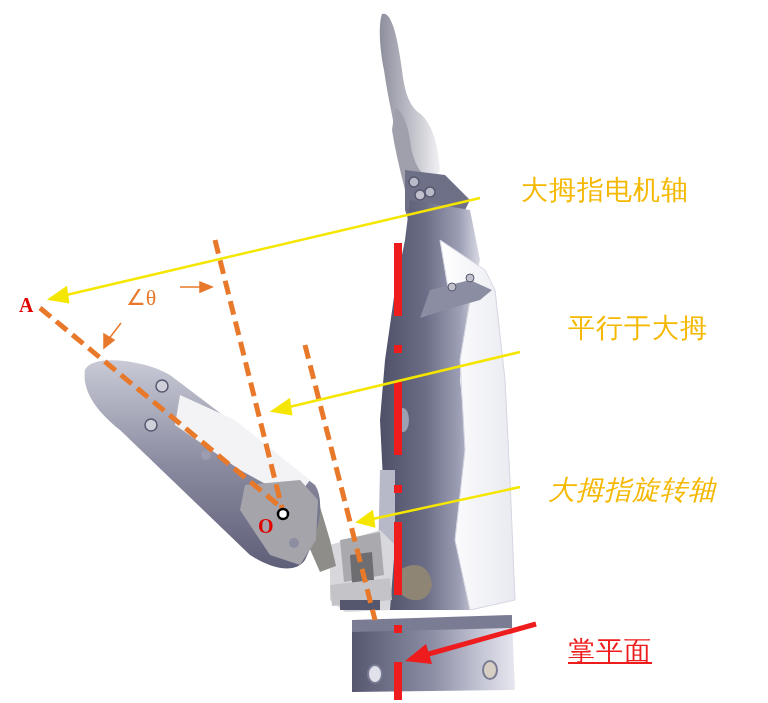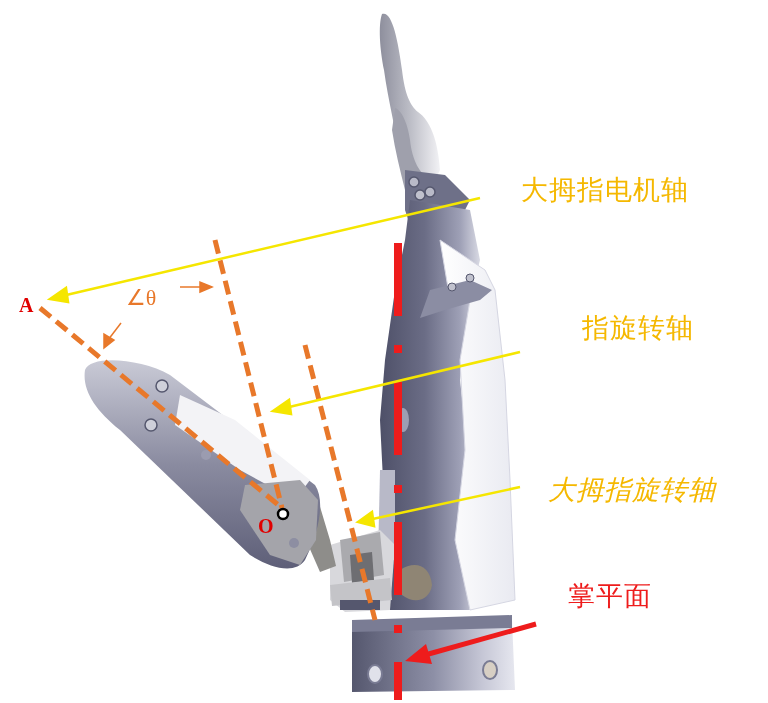--- a/index.html
+++ b/index.html
@@ -131,24 +131,24 @@
       <polygon points="405,661 426,644 432,664" stroke="none"></polygon>
     </g>
 
     <circle cx="283" cy="514" r="5" fill="#ffffff" stroke="#000000" stroke-width="2.5"></circle>
   </svg>
 
   
   <div class="label-cn label-yellow" style="left:521px; top:172px;">大拇指电机轴</div>
 
   <div class="label-cn label-yellow center" style="left:548px; top:310px; width:180px;">
-    <div>指旋转轴</div>
+    <div>平行于大拇</div>
   </div>
 
   <div class="label-cn label-yellow" style="left:548px; top:472px;font-style:italic;">大拇指旋转轴</div>
 
-  <div class="label-cn label-red" style="left:568px; top:578px;">掌平面</div>
+  <div class="label-cn label-red" style="left:568px; top:633px;text-decoration:underline;">掌平面</div>
 
   <div class="pt" style="left:19px; top:294px;">A</div>
   <div class="pt" style="left:258px; top:515px;">O</div>
 
   <div class="theta" style="left:126px; top:285px;">∠θ</div>
 </div>
 
 </body></html>

